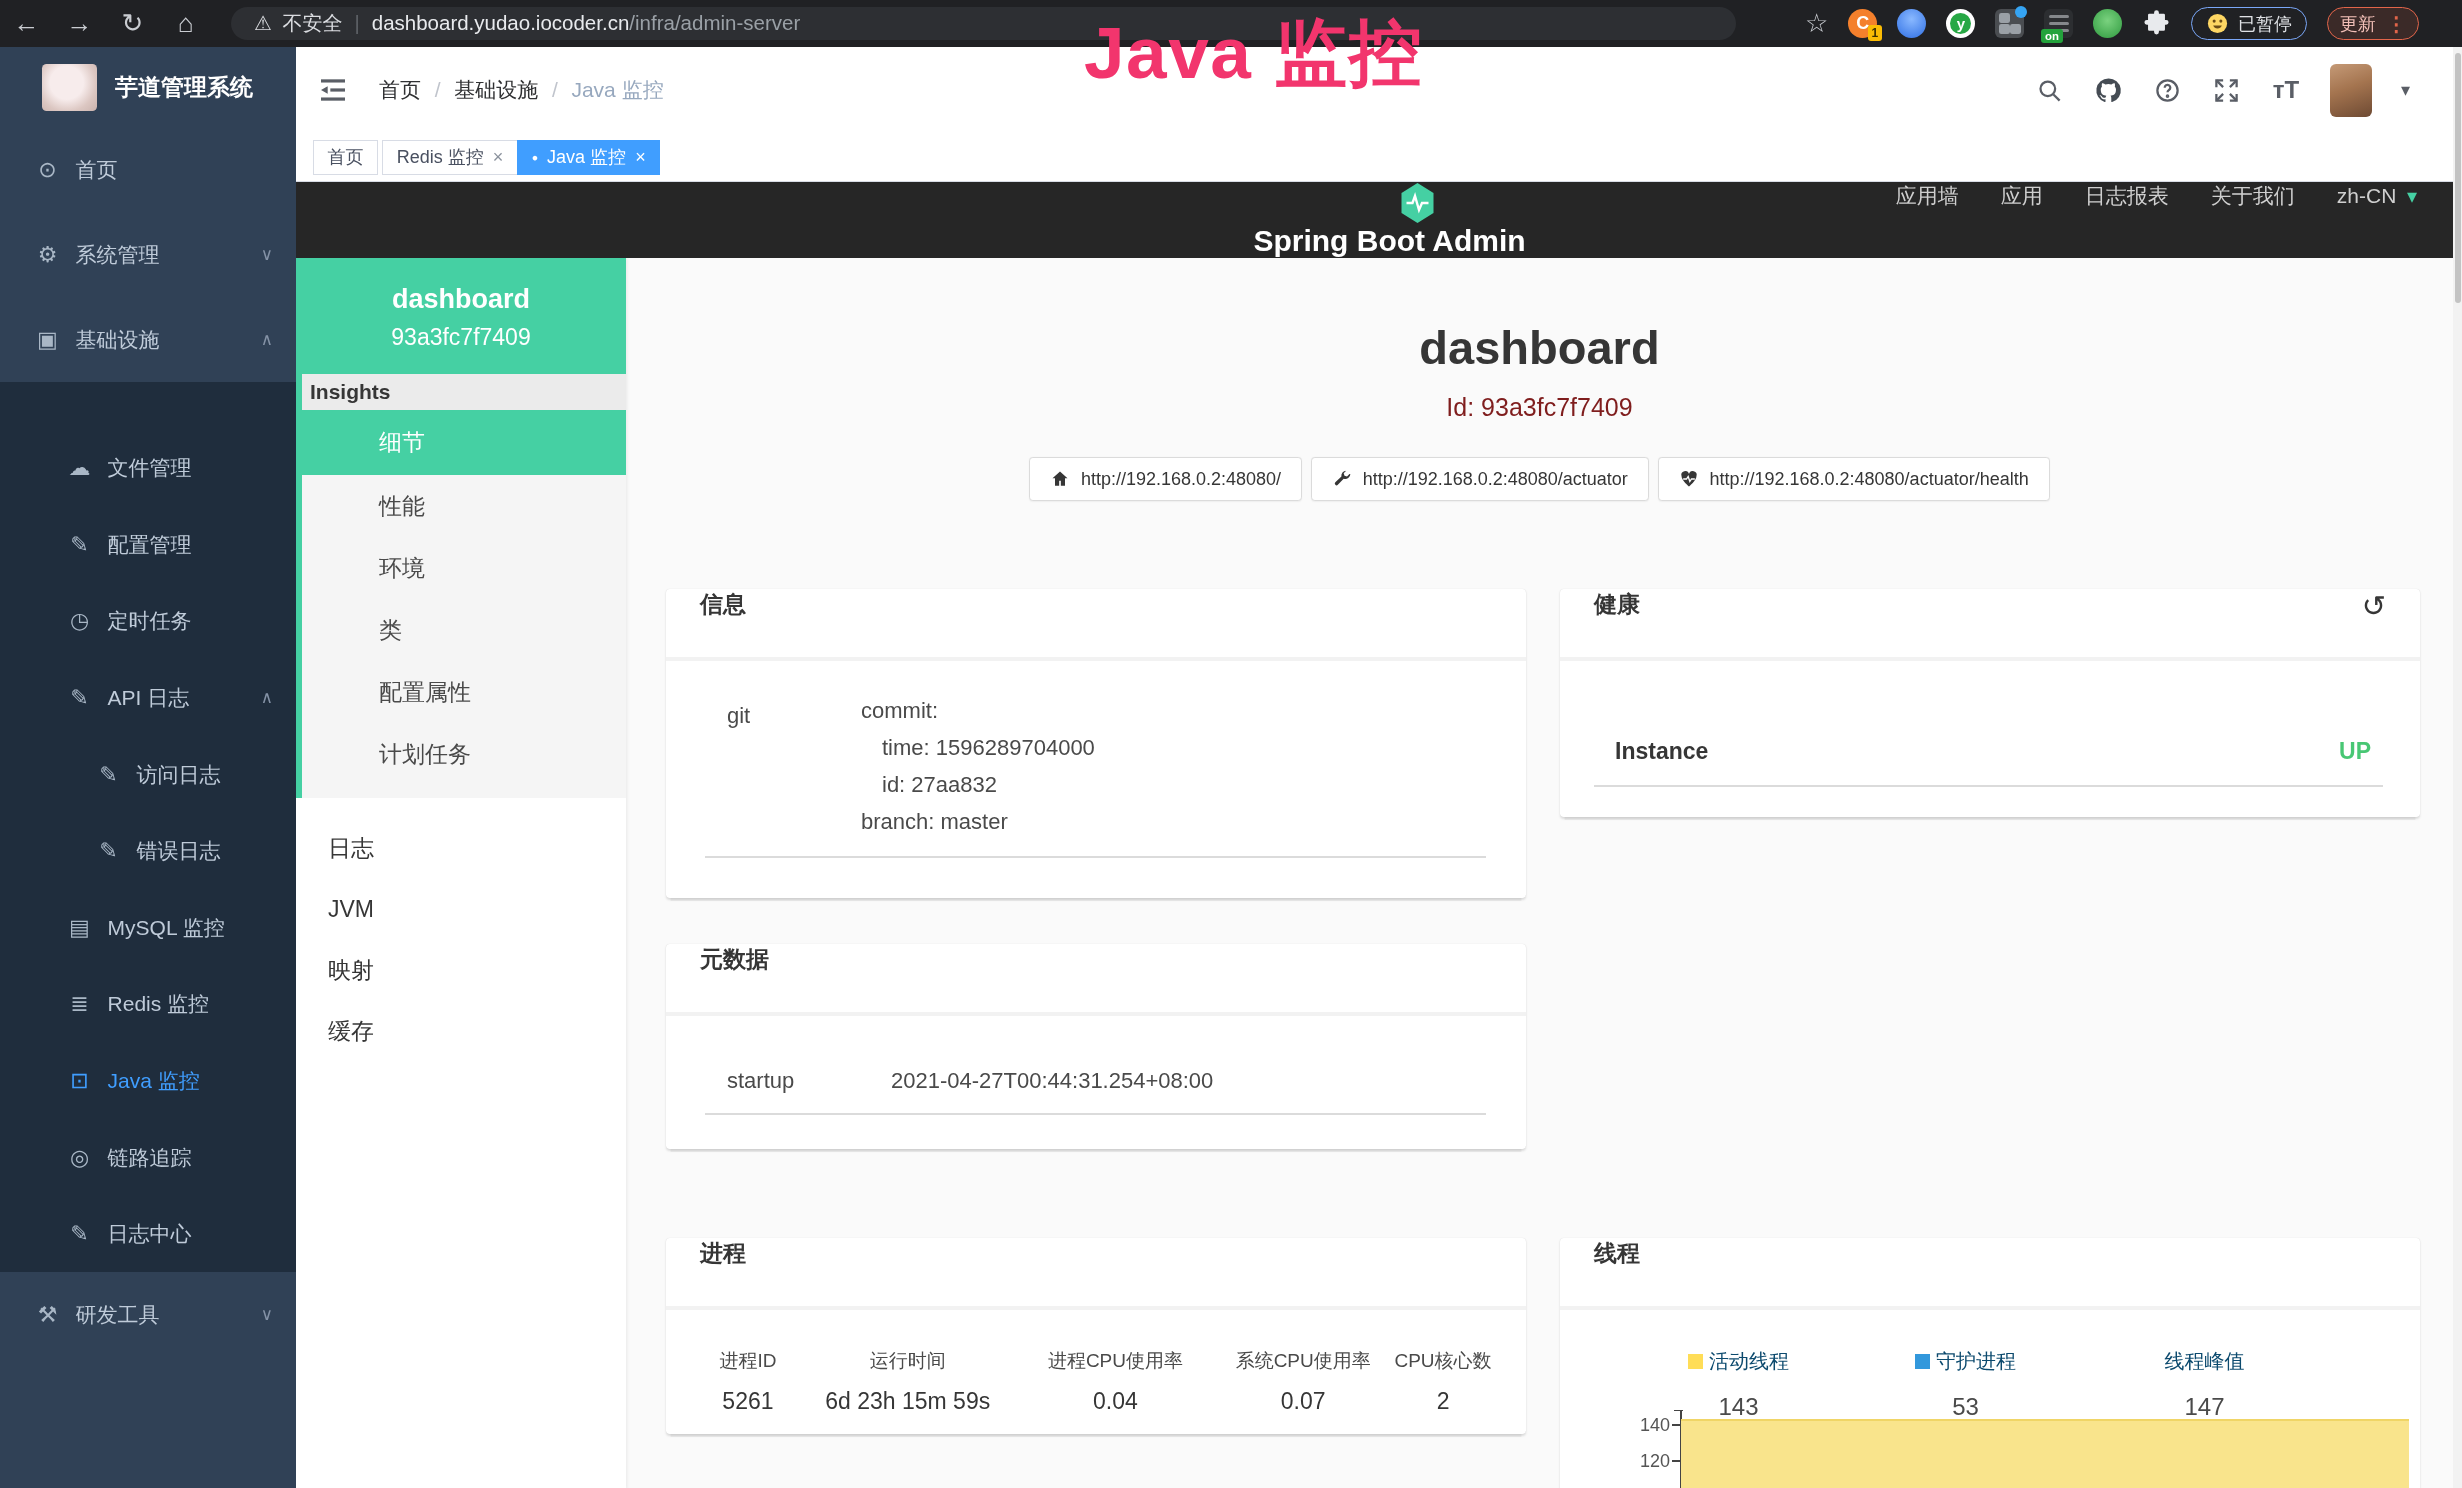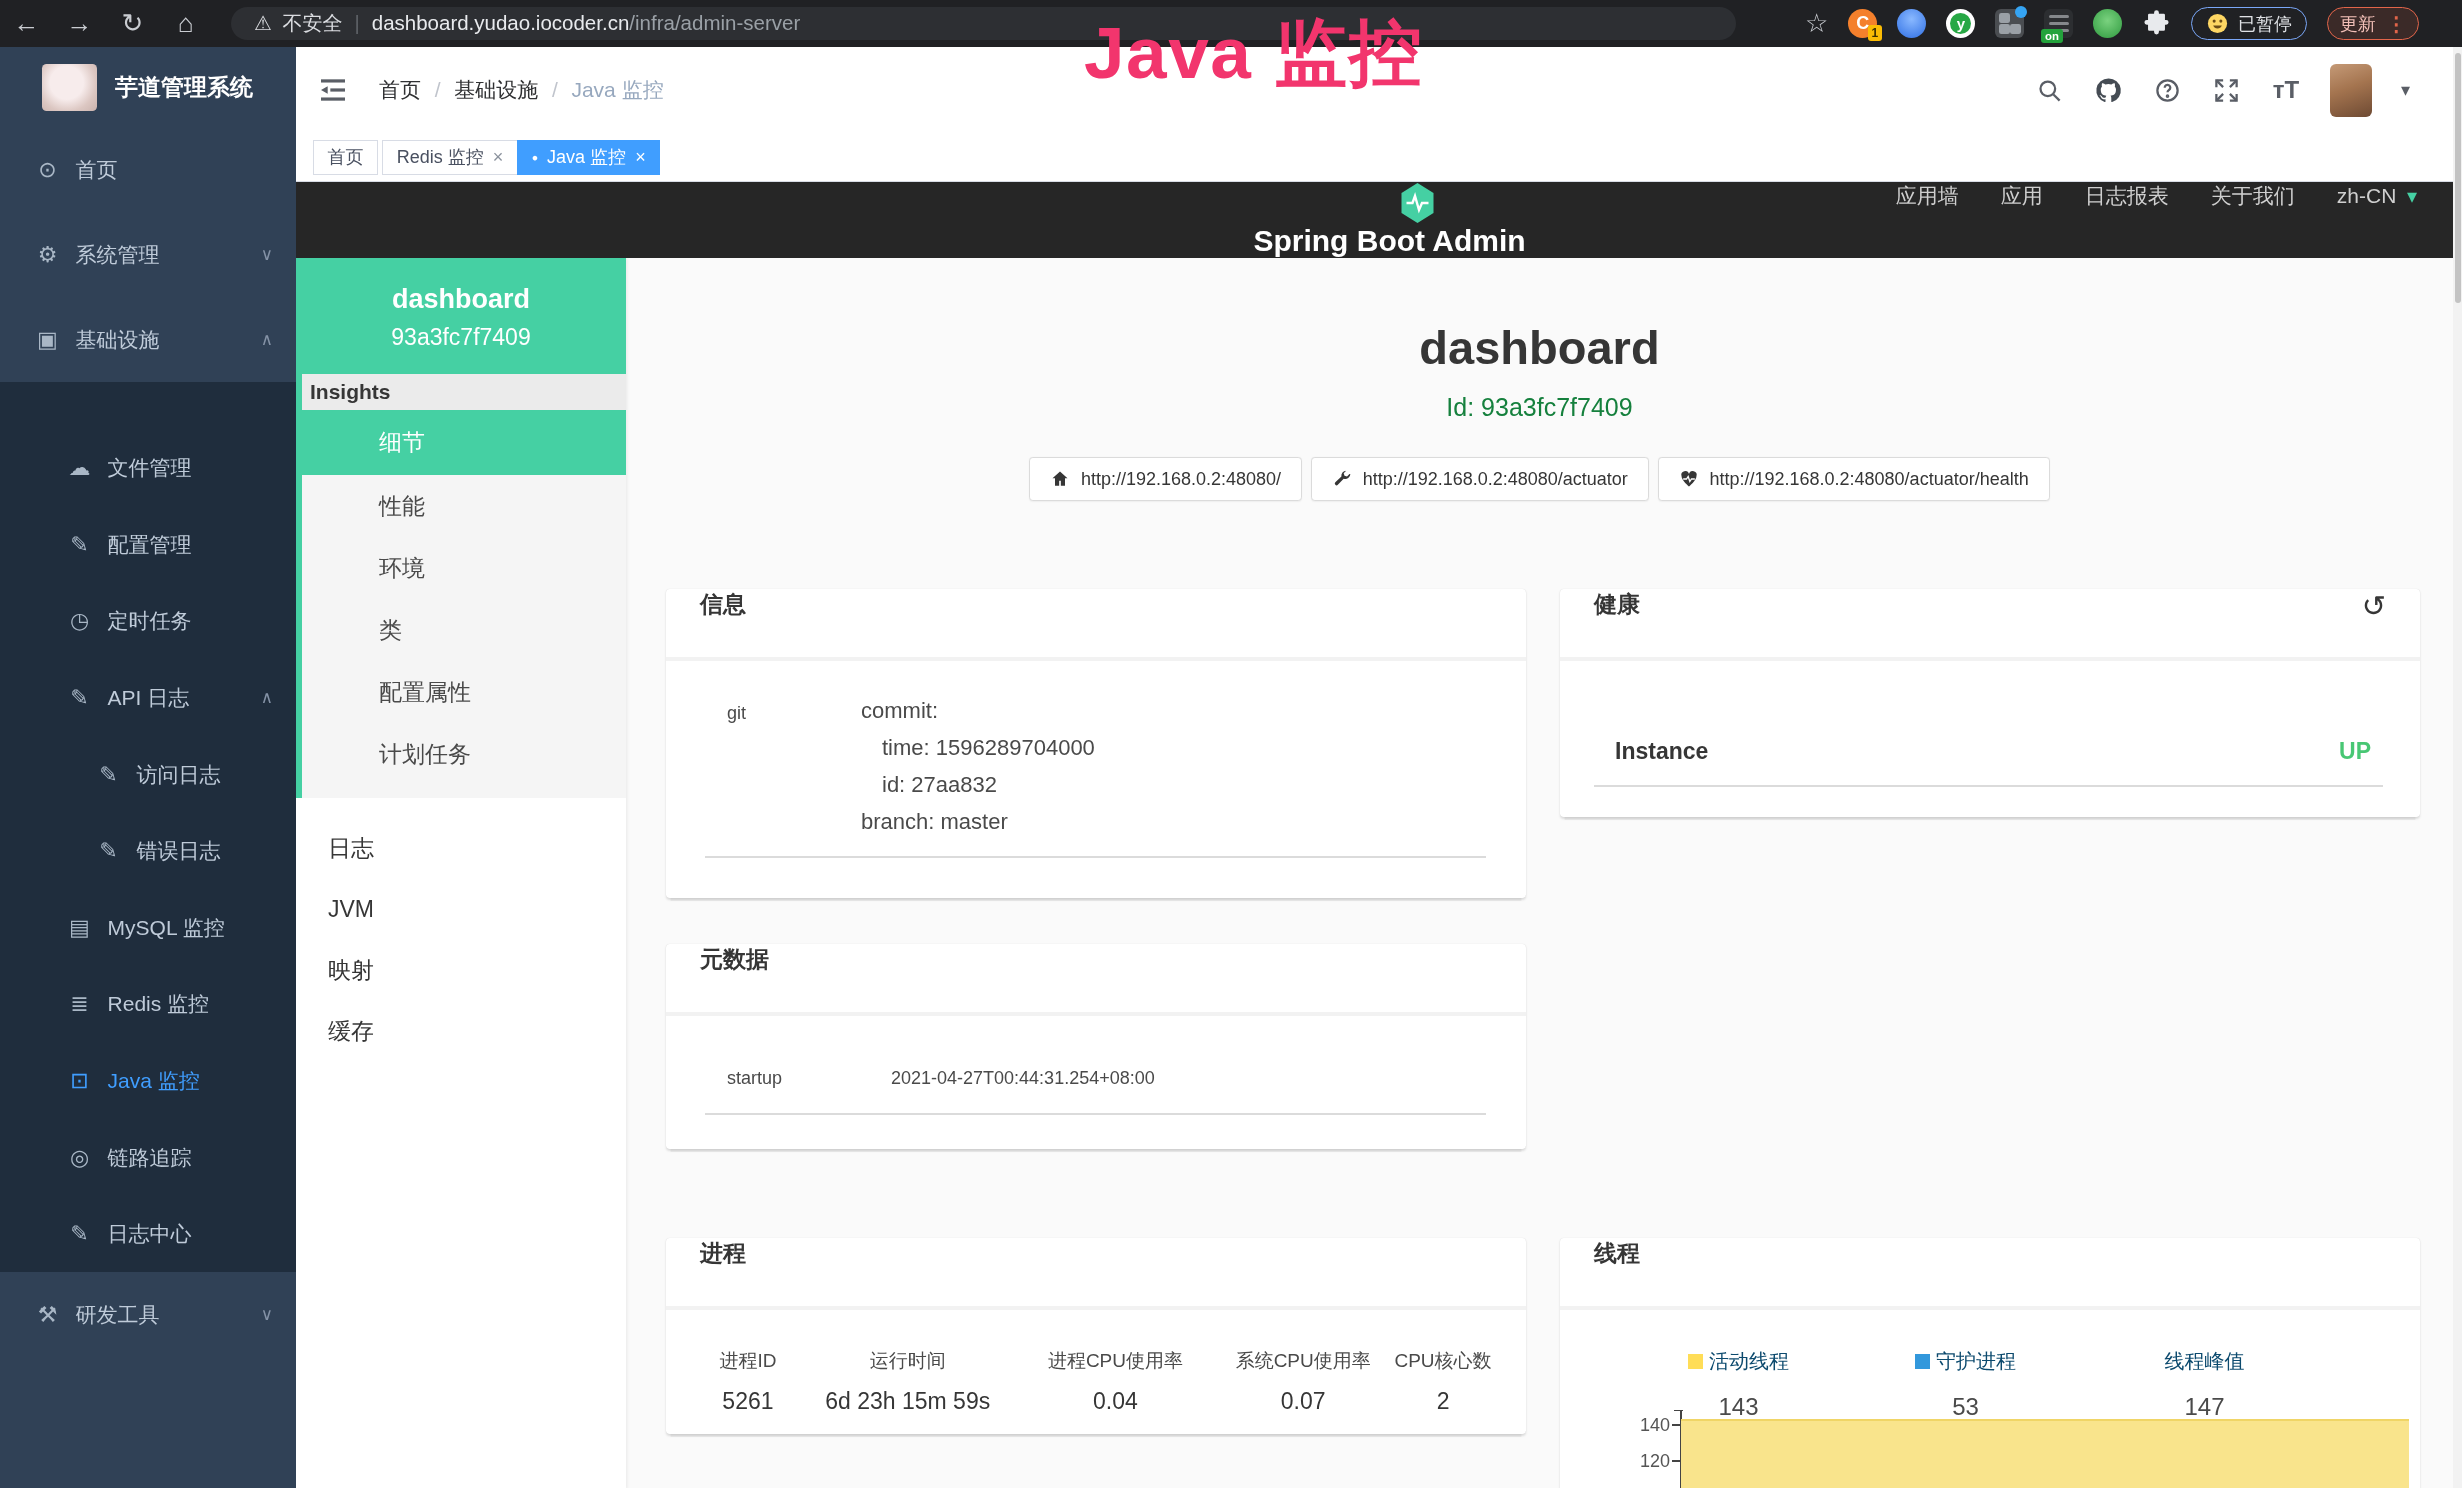--- a/index.html
+++ b/index.html
@@ -126,37 +126,37 @@
   .root-items { position:absolute; left:0; top:540px; width:330px; padding-top:20px; }
   .root-item { height:61px; display:flex; align-items:center; padding-left:32px;
                font-size:23px; color:#363636; cursor:pointer; }
 
   
   .sba-main { position:absolute; left:626px; top:258px; width:1827px; height:1231px;
               background:#fafafa; z-index:3; }
   .inst-title { position:absolute; left:0; top:62px; width:1827px; text-align:center;
                 font-size:47px; font-weight:bold; color:#363636; }
   .inst-sub { position:absolute; left:0; top:135px; width:1827px; text-align:center;
-              font-size:25px; color:#15803d; }
+              font-size:25px; color:#7f1d1d; }
   .links-row { position:absolute; left:0; top:199px; width:1827px; display:flex;
                justify-content:center; gap:9px; }
   .link-btn { height:44px; background:#fff; border:0.8px solid #dbdbdb; border-radius:3.8px;
               display:flex; align-items:center; padding:0 20px; gap:10.6px; font-size:18px;
               color:#363636; cursor:pointer; box-shadow:0 0.8px 1.5px rgba(0,0,0,.05); }
 
   .card { position:absolute; background:#fff; border-radius:3.8px;
           box-shadow:0 1.5px 2.3px rgba(10,10,10,.12), 0 0 0.8px rgba(10,10,10,.12),
                      0 7.6px 0 -4.6px rgba(0,0,0,.05); }
   .card-head { height:72px; display:flex; align-items:flex-start; padding:0 34px;
                border-bottom:4.6px solid #f2f2f2; }
   .card-title { font-size:23px; font-weight:bold; color:#363636; flex:1; }
   .hist-ic { font-size:29px; color:#363636; cursor:pointer; }
   .underline { position:absolute; height:1.5px; background:#dbdbdb; }
 
-  .kv-label { position:absolute; font-size:18px; color:#4a4a4a; }
+  .kv-label { position:absolute; font-size:22px; color:#4a4a4a; }
   .kv-value { position:absolute; font-size:22px; color:#4a4a4a; line-height:37px; }
   .kv-value .ind { padding-left:21px; }
 
   .up-badge { position:absolute; font-size:23px; font-weight:bold; color:#48c774; }
   .inst-label { position:absolute; font-size:23px; font-weight:bold; color:#363636; }
 
   .tbl-head { position:absolute; left:30px; width:799px; display:flex; }
   .tbl-vals { position:absolute; left:30px; width:799px; display:flex; }
   .tbl-head > div { font-size:19px; color:#4a4a4a; text-align:center; }
   .tbl-vals > div { font-size:23px; color:#363636; text-align:center; }

